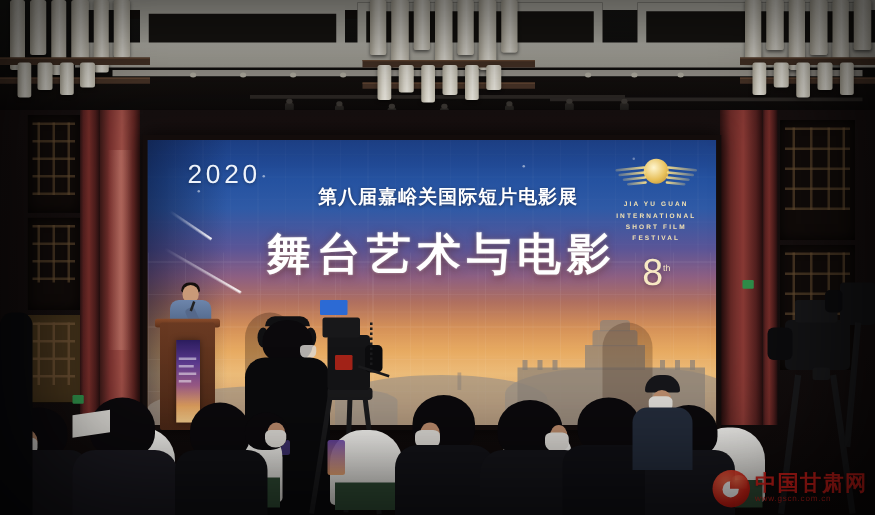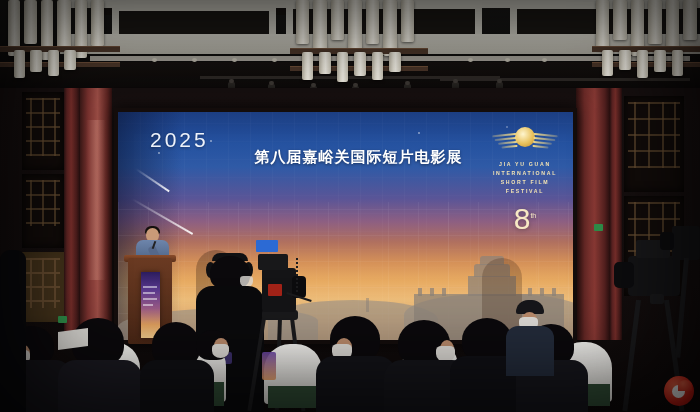--- a/index.html
+++ b/index.html
@@ -326,22 +326,23 @@
     <div class="fort" style="left:356px;top:152px;width:36px;height:13px;border-radius:3px 3px 0 0;"></div>
     <div class="fort" style="left:362px;top:144px;width:24px;height:9px;border-radius:3px 3px 0 0;"></div>
     <div class="fort" style="left:300px;top:176px;width:4px;height:8px;"></div>
     <div class="fort" style="left:312px;top:176px;width:4px;height:8px;"></div>
     <div class="fort" style="left:324px;top:176px;width:4px;height:8px;"></div>
     <div class="fort" style="left:410px;top:176px;width:4px;height:8px;"></div>
     <div class="fort" style="left:422px;top:176px;width:4px;height:8px;"></div>
     <div class="fort" style="left:434px;top:176px;width:4px;height:8px;"></div>
     <div class="fort" style="left:248px;top:186px;width:3px;height:14px;opacity:.5;"></div>
 
-    <div class="scr-2020">2025</div>
+    <div class="scr-2020">2020</div>
     <div class="scr-sub">第八届嘉峪关国际短片电影展</div>
+    <div class="scr-title">舞台艺术与电影</div>
 
     <div class="flogo">
       <div class="emblem">
         <div class="orb"></div>
         <div class="wing" style="left:0;transform:rotate(-6deg);">
           <i style="left:0;top:0;width:24px;"></i>
           <i style="left:2px;top:4px;width:22px;"></i>
           <i style="left:5px;top:8px;width:19px;"></i>
           <i style="left:8px;top:12px;width:16px;"></i>
         </div>
@@ -481,16 +482,20 @@
     <div class="fig" style="left:506px;top:326px;width:48px;height:50px;border-radius:12px 12px 0 0;background:#232b3a;"></div>
   </div>
 
   <div style="position:absolute;left:262px;top:352px;width:14px;height:28px;
     background:linear-gradient(180deg,#6a46a8,#e39a62);border-radius:2px;opacity:.9;"></div>
 
   <div style="position:absolute;left:58px;top:330px;width:30px;height:18px;background:#d9d7d2;transform:skewY(-8deg);"></div>
 
   <div class="wm">
     <div class="wm-g"></div>
+    <div class="wm-txt">
+      <div class="wm-cn">中国甘肃网</div>
+      <div class="wm-url">www.gscn.com.cn</div>
+    </div>
   </div>
 
   <div class="vig"></div>
 </div>
 
 </body></html>

